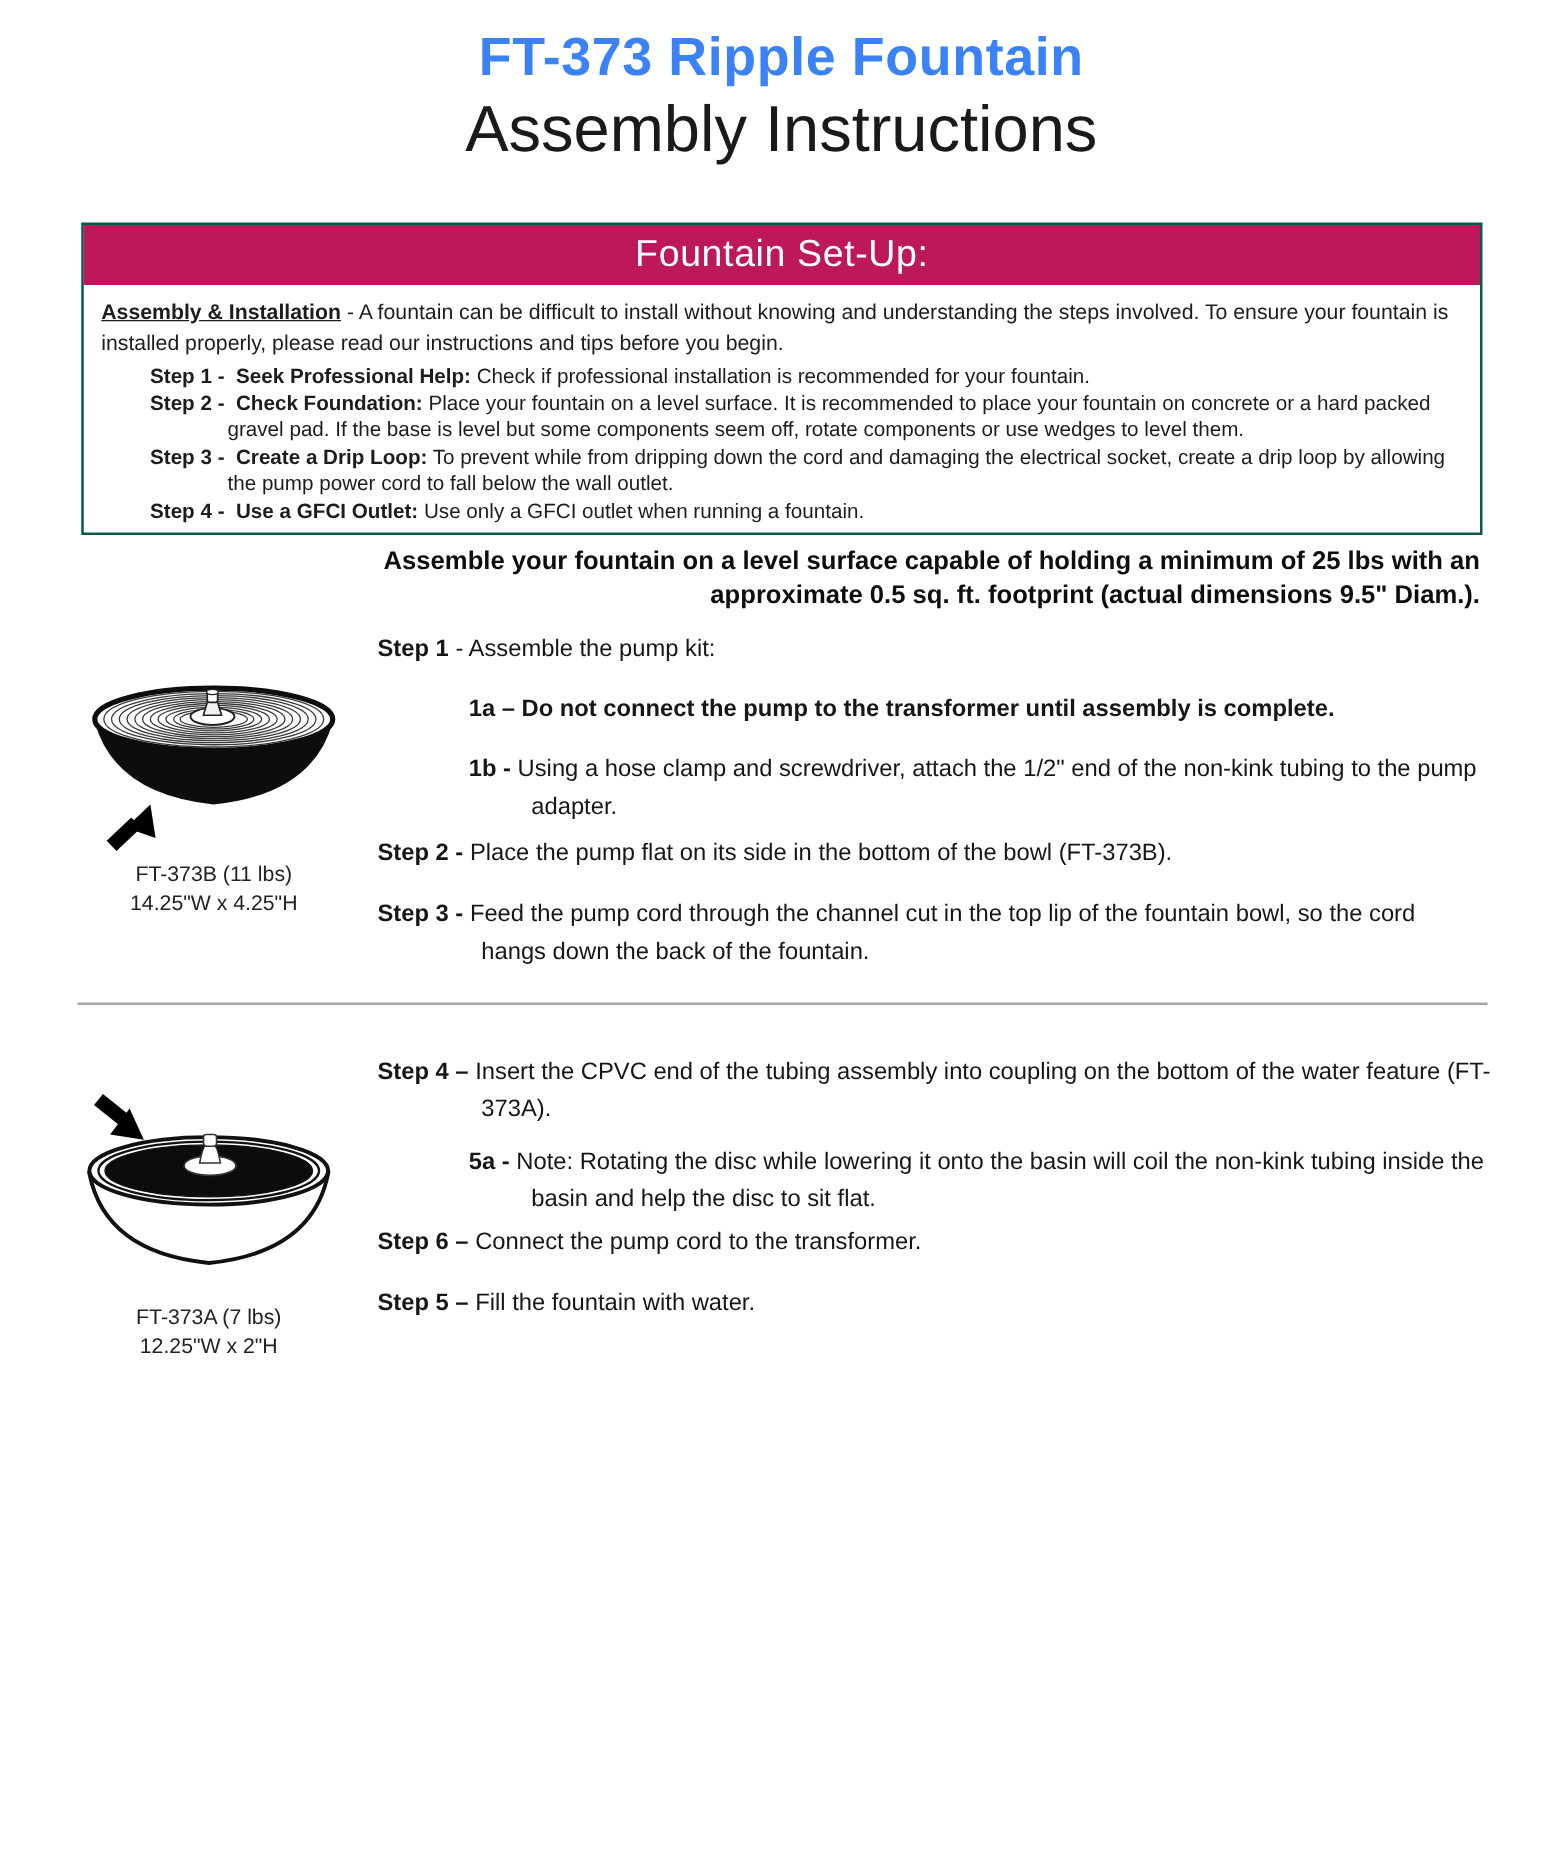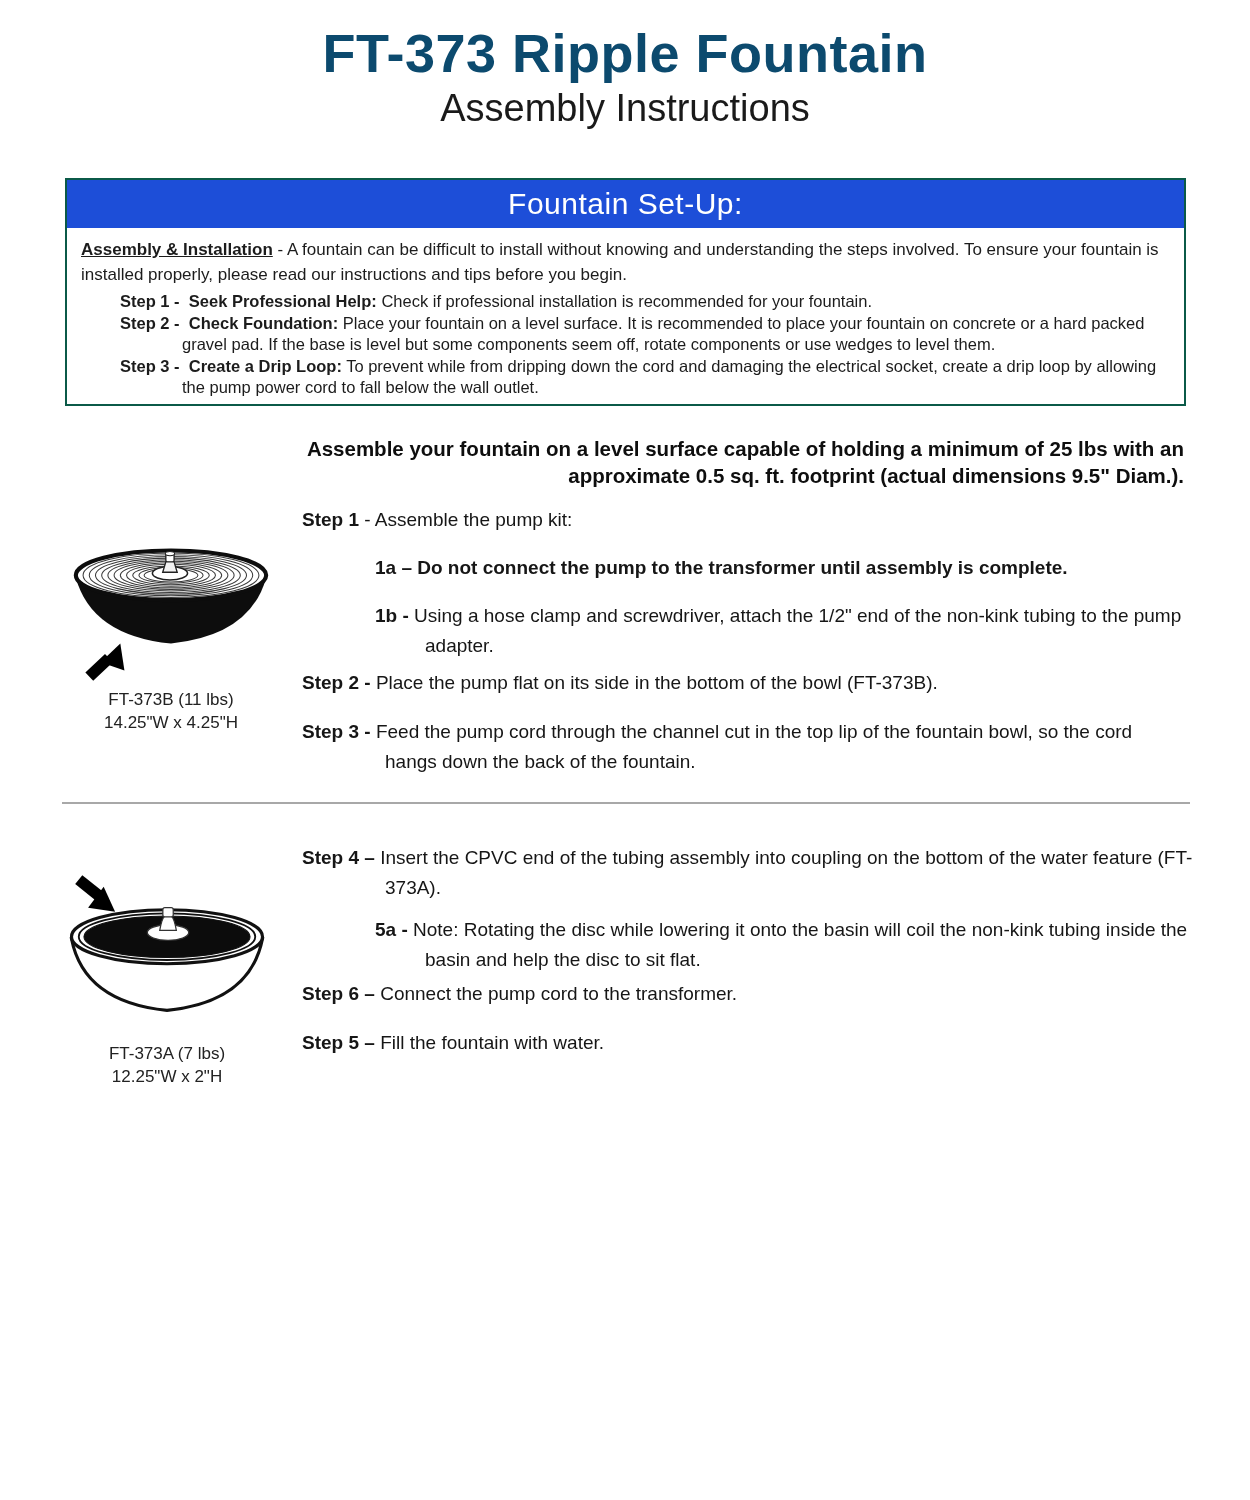--- a/index.html
+++ b/index.html
@@ -9,33 +9,33 @@
     width: 1250px;
     height: 1500px;
     background: #ffffff;
     font-family: "Liberation Sans", sans-serif;
     color: #111111;
     overflow: hidden;
   }
 
   
   .title-block { position: absolute; top: 22px; left: 0; width: 100%; text-align: center; }
-  .title-line1 { font-size: 54px; font-weight: bold; letter-spacing: 0.5px; color: #0c4a6e; }
-  .title-line2 { font-size: 38px; font-weight: normal; color: #1a1a1a; margin-top: 3px; }
+  .title-line1 { font-size: 43px; font-weight: bold; letter-spacing: 0.5px; color: #3b82f6; }
+  .title-line2 { font-size: 52px; font-weight: normal; color: #1a1a1a; margin-top: 3px; }
 
   
   .setup-box {
     position: absolute;
     left: 65px; top: 178px;
     width: 1121px;
     border: 2px solid #0b5a48;
     background: #ffffff;
   }
   .setup-header {
-    background: #1d4ed8;
+    background: #be185d;
     color: #ffffff;
     height: 48px;
     display: flex; align-items: center; justify-content: center;
     font-size: 30px;
     letter-spacing: 0.5px;
   }
   .setup-body { padding: 9px 14px 5px 14px; font-size: 17px; line-height: 25px; color: #1c1c1c; }
   .setup-intro { margin-bottom: 4px; }
   .setup-intro .lead { font-weight: bold; text-decoration: underline; }
   .setup-step {
@@ -108,20 +108,21 @@
     <div class="setup-header">Fountain Set-Up:</div>
     <div class="setup-body">
       <div class="setup-intro"><span class="lead">Assembly &amp; Installation</span><span> - A fountain can be difficult to install without knowing and understanding the steps involved. To ensure your fountain is installed properly, please read our instructions and tips before you begin.</span></div>
 
       <div class="setup-step"><span class="lbl">Step 1 -</span>&nbsp; <span class="ttl">Seek Professional Help:</span> <span>Check if professional installation is recommended for your fountain.</span></div>
 
       <div class="setup-step"><span class="lbl">Step 2 -</span>&nbsp; <span class="ttl">Check Foundation:</span> <span>Place your fountain on a level surface. It is recommended to place your fountain on concrete or a hard packed gravel pad. If the base is level but some components seem off, rotate components or use wedges to level them.</span></div>
 
       <div class="setup-step"><span class="lbl">Step 3 -</span>&nbsp; <span class="ttl">Create a Drip Loop:</span> <span>To prevent while from dripping down the cord and damaging the electrical socket, create a drip loop by allowing the pump power cord to fall below the wall outlet.</span></div>
 
+      <div class="setup-step"><span class="lbl">Step 4 -</span>&nbsp; <span class="ttl">Use a GFCI Outlet:</span> <span>Use only a GFCI outlet when running a fountain.</span></div>
     </div>
   </div>
 
   <div class="col-right-1">
     <div class="surface-note">Assemble your fountain on a level surface capable of holding a minimum of 25 lbs with an approximate 0.5 sq. ft. footprint (actual dimensions 9.5" Diam.).</div>
 
     <div class="step mb18"><span class="lbl">Step 1</span> <span>- Assemble the pump kit:</span></div>
 
     <div class="step sub-bold mb18"><span class="lbl">1a</span> <span>– Do not connect the pump to the transformer until assembly is complete.</span></div>
 

